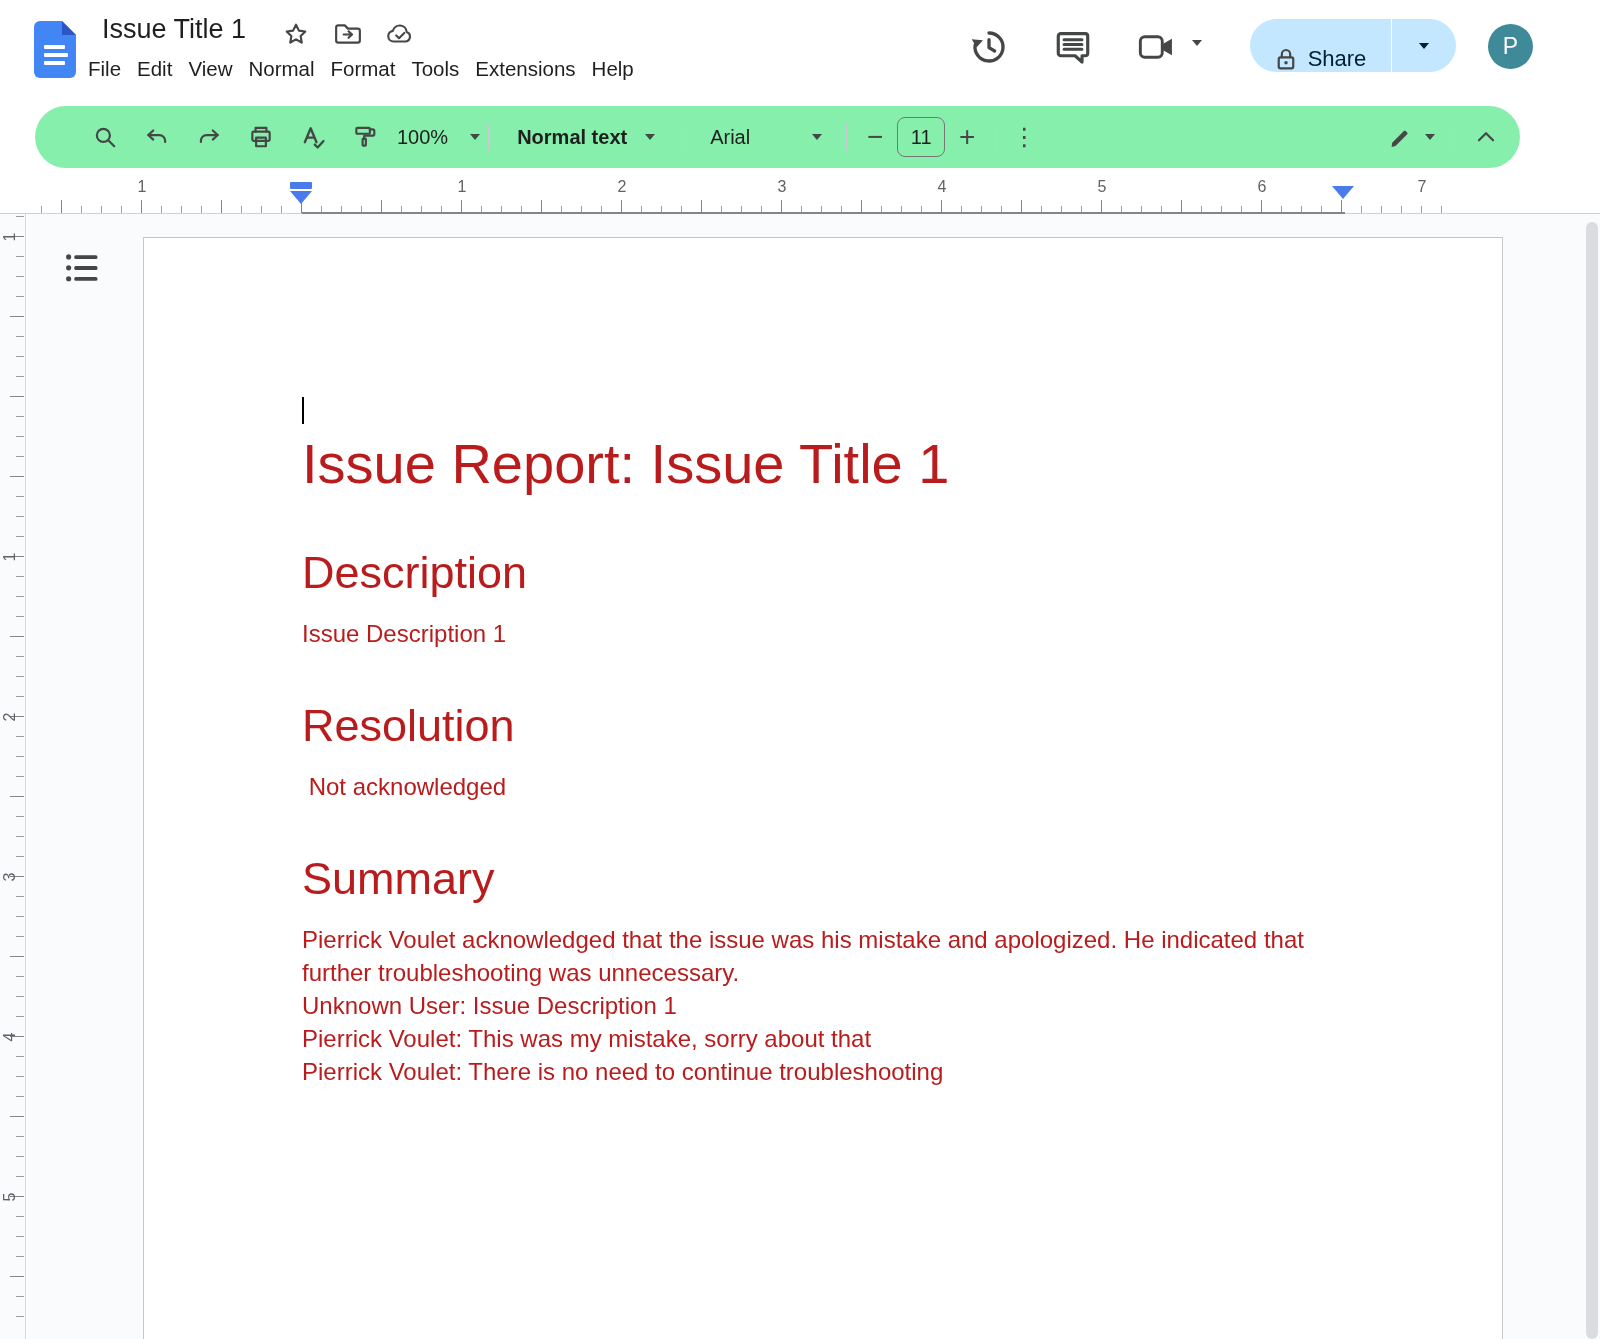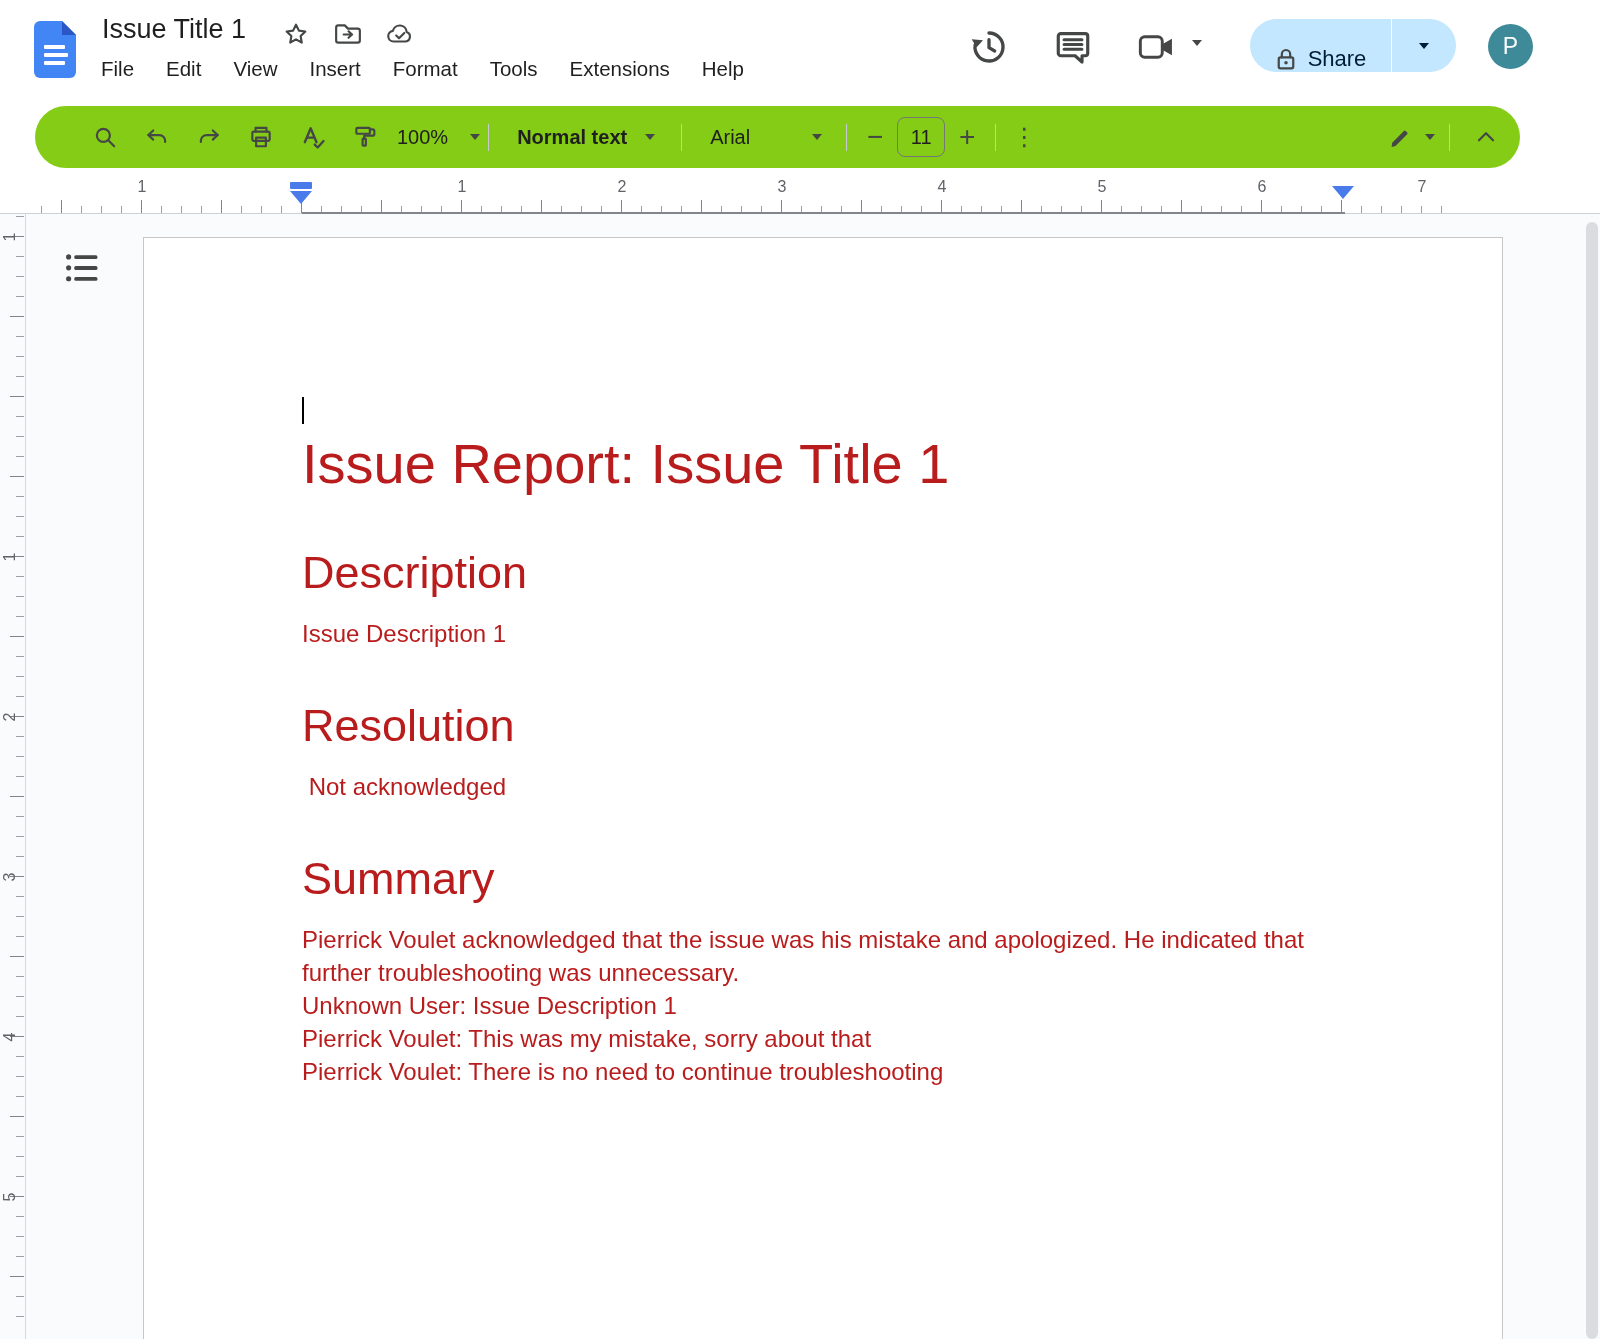--- a/index.html
+++ b/index.html
@@ -6,36 +6,36 @@
   html,body { width:1600px; height:1339px; overflow:hidden; background:#fff;
     font-family:"Liberation Sans", sans-serif; -webkit-font-smoothing:antialiased; }
   svg { display:block; }
 
   
   #header { position:absolute; left:0; top:0; width:1600px; height:100px; background:#fff; }
   #docs-icon { position:absolute; left:34px; top:21px; }
   #doc-title { position:absolute; left:102px; top:14px; font-size:27px; color:#1f1f1f; font-weight:400; }
   .title-icon { position:absolute; top:19px; width:30px; height:30px; display:flex; align-items:center; justify-content:center; cursor:pointer; }
   #star-btn { left:281px; } #folder-btn { left:333px; } #cloud-btn { left:385px; }
-  #menubar { position:absolute; left:99px; top:55px; display:flex; gap:28px; }
+  #menubar { position:absolute; left:86px; top:55px; display:flex; gap:12px; }
   .menu-item { font-size:20.5px; color:#1f1f1f; padding:2px 2px; cursor:pointer; }
   .hdr-right-icon { position:absolute; top:24px; width:46px; height:46px; display:flex; align-items:center; justify-content:center; cursor:pointer; }
   #history-btn { left:966px; } #comments-btn { left:1050px; } #meet-btn { left:1134px; }
   #meet-caret { position:absolute; left:1192px; top:40px; }
   #share-btn { position:absolute; left:1250px; top:19px; width:206px; height:53px; background:#c2e7ff;
     border-radius:27px; display:flex; align-items:stretch; overflow:hidden; cursor:pointer; }
   #share-main { flex:1; display:flex; align-items:flex-end; justify-content:center; gap:11px; }
   #share-label { font-size:22px; font-weight:500; color:#001d35; }
   #share-divider { width:1px; background:#fff; margin:0; }
   #share-caret-sec { width:64px; display:flex; align-items:center; justify-content:center; }
   #avatar { position:absolute; left:1488px; top:24px; width:45px; height:45px; border-radius:50%;
     background:#3f8a99; color:#fff; font-size:23px; font-weight:500; display:flex; align-items:center; justify-content:center; cursor:pointer; }
 
   
-  #toolbar { position:absolute; left:35px; top:106px; width:1485px; height:62px; background:#84cc16;
+  #toolbar { position:absolute; left:35px; top:106px; width:1485px; height:62px; background:#86efac;
     border-radius:31px; display:flex; align-items:center; padding:0 12px 0 44px; }
   .tb-btn { width:52px; height:48px; display:flex; align-items:center; justify-content:center; cursor:pointer; flex:0 0 auto; }
   .tb-text { font-size:20px; color:#1f1f1f; }
   .tb-divider { width:1px; height:27px; background:#c7cad1; margin:0 8px; flex:0 0 auto; }
   .caret-down { width:0; height:0; border-left:5.5px solid transparent; border-right:5.5px solid transparent;
     border-top:6.5px solid #444746; }
   .tb-select { display:flex; align-items:center; cursor:pointer; flex:0 0 auto; }
   #zoom-select { margin-left:6px; } #zoom-select .caret-down { margin-left:22px; }
   #style-select { width:176px; padding-left:20px;font-weight:bold; } #style-select .caret-down { margin-left:auto; margin-right:18px; }
   #font-select { width:148px; padding-left:20px; } #font-select .caret-down { margin-left:auto; margin-right:16px; }
@@ -122,21 +122,21 @@
     <svg width="30" height="24" viewBox="0 0 28 22">
         <path class="ic" d="M8 18 a5 5 0 0 1 -0.6 -9.96 A6.5 6.5 0 0 1 20.2 9.1 a4.6 4.6 0 0 1 -0.9 8.9 Z"></path>
         <path class="ic" d="M10.5 12.3 l2.6 2.6 L18 10"></path>
       </svg>
   </div>
 
   <div id="menubar">
     <span class="menu-item">File</span>
     <span class="menu-item">Edit</span>
     <span class="menu-item">View</span>
-    <span class="menu-item">Insert</span>
+    <span class="menu-item">Normal</span>
     <span class="menu-item">Format</span>
     <span class="menu-item">Tools</span>
     <span class="menu-item">Extensions</span>
     <span class="menu-item">Help</span>
   </div>
 
   <div id="history-btn" class="hdr-right-icon">
     <svg width="40" height="40" viewBox="0 0 24 24">
       <path class="ic" stroke-width="2.1" d="M12 3.6 a8.4 8.4 0 1 1 -8.27 7"></path>
       <path class="ic-fill" d="M1.6 7.3 L8.4 7.9 L4.6 12.2 Z"></path>

